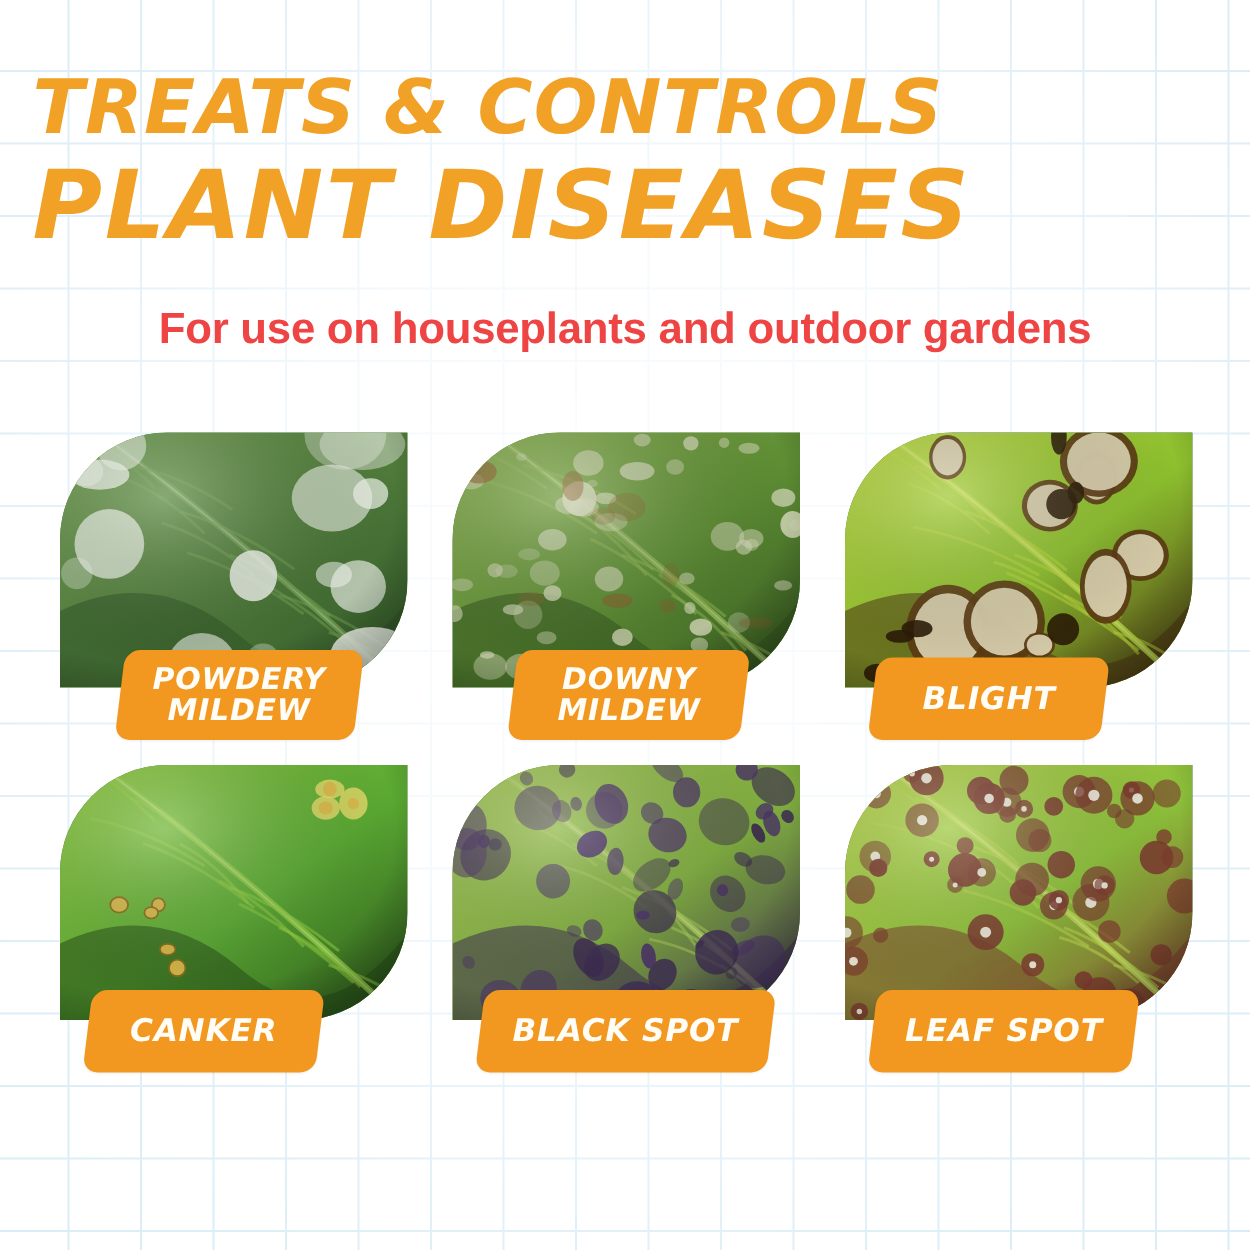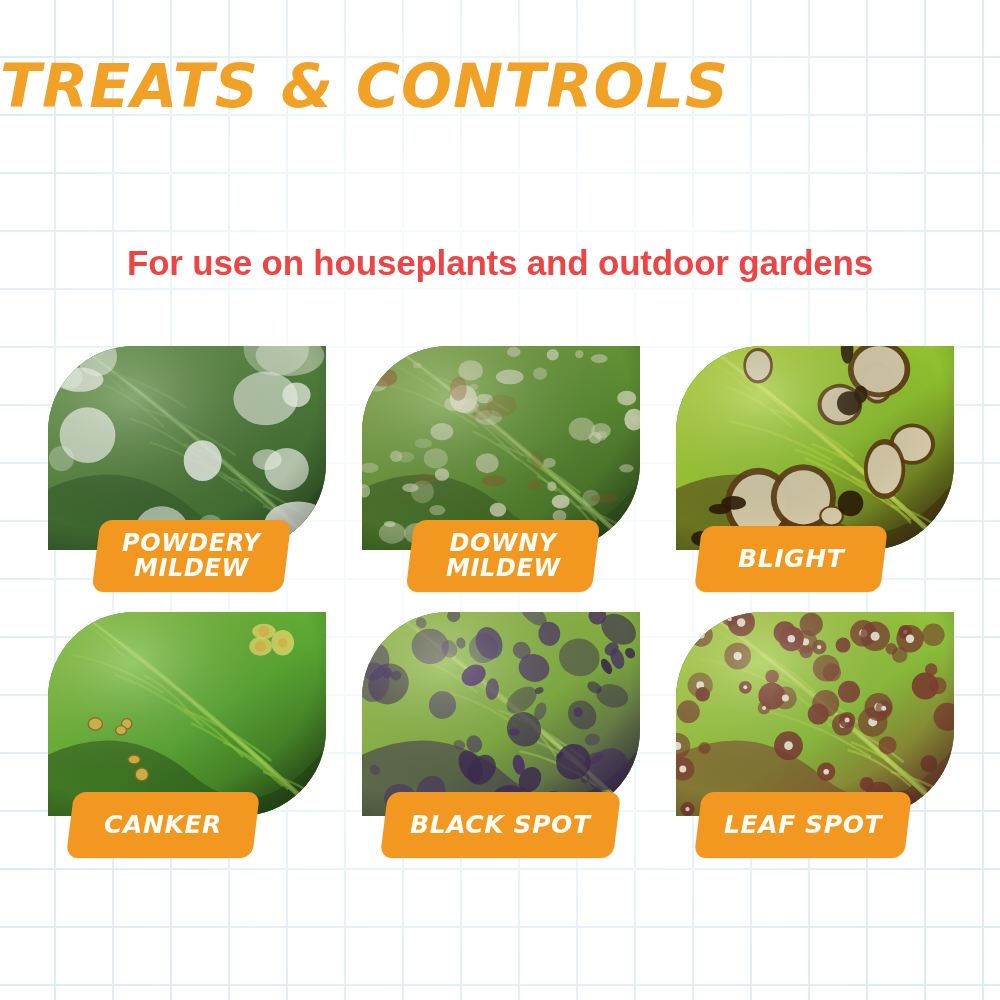--- a/index.html
+++ b/index.html
@@ -29,20 +29,21 @@
   #page{ position:relative; z-index:2; width:1000px; height:1000px; }
   #title-line1, #title-line2{
     color:#F2A127;
     font-family:"DejaVu Sans", sans-serif;
     font-weight:700;
     font-style:italic;
     letter-spacing:1px;
     line-height:.95;
     white-space:nowrap;
     text-transform:uppercase;
+    padding-left:26px;
   }
   #title-line1{ position:absolute; top:58px; left:0; width:1000px; font-size:60px; }
   #title-line2{ position:absolute; top:128px; left:0; width:1000px; font-size:76px; letter-spacing:2px; }
   #subtitle{
     position:absolute; top:243px; left:0; width:1000px;
     text-align:center;
     color:#ef4444;
     font-family:"Liberation Sans", sans-serif;
     font-weight:700;
     font-size:35px;
@@ -104,20 +105,21 @@
 </head>
 <body>
 
 <div id="grid-bg"></div>
 <div id="grid-fade"></div>
 
 <div id="page">
 
   <div id="title-line1">TREATS &amp; CONTROLS</div>
 
+  <div id="title-line2">PLANT DISEASES</div>
 
   <div id="subtitle">For use on houseplants and outdoor gardens</div>
 
   <div id="cards">
       <div class="card">
         <div class="photo">
           <svg viewBox="0 0 278 204" preserveAspectRatio="none" xmlns="http://www.w3.org/2000/svg">
             <defs>
     <linearGradient id="g-powdery-mildew" x1="0" y1="0" x2="1" y2="1">
       <stop offset="0%" stop-color="#6d9a4e"></stop>

